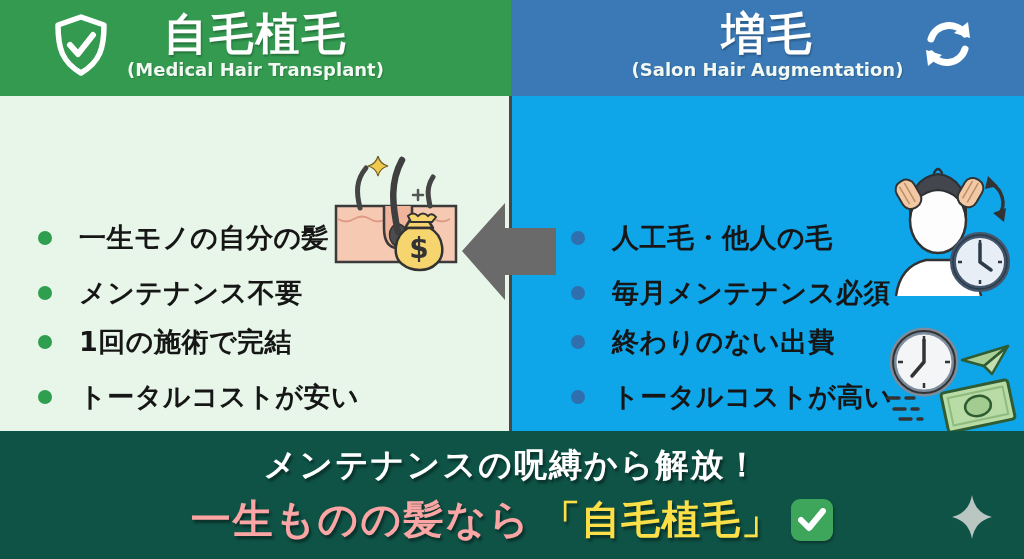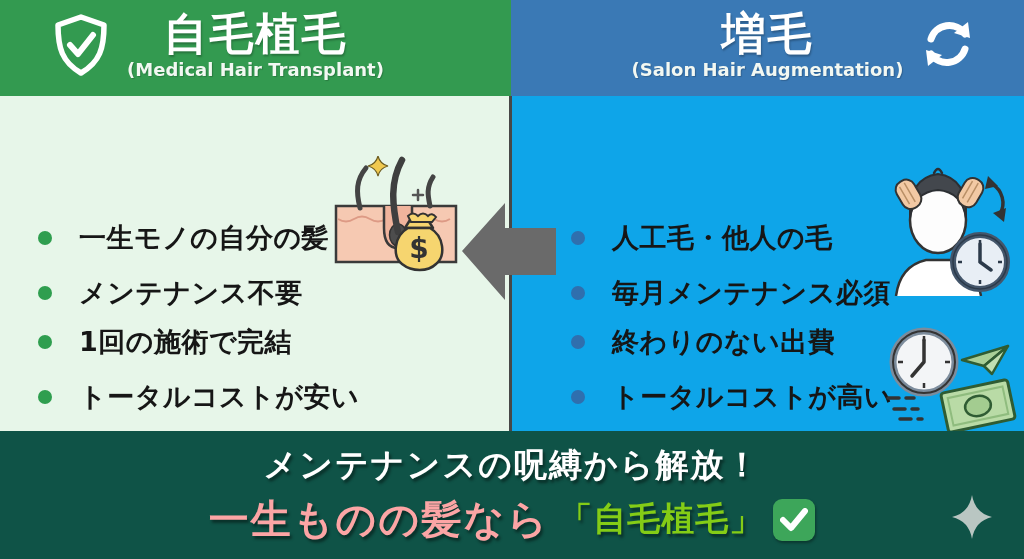--- a/index.html
+++ b/index.html
@@ -50,21 +50,21 @@
   .banner .line1{
     font-size:33px;font-weight:bold;color:#fff;letter-spacing:2px;
     text-shadow:2px 3px 3px rgba(0,0,0,.45);
   }
   .banner .line2{display:flex;align-items:center;gap:10px;}
   .banner .line2 .prefix{
     font-size:40px;font-weight:bold;color:#fca5a5;letter-spacing:2px;
     text-shadow:2px 3px 3px rgba(0,0,0,.45);
   }
   .banner .line2 .highlight{
-    font-size:33px;font-weight:bold;color:#84cc16;letter-spacing:1px;
+    font-size:39px;font-weight:bold;color:#fde047;letter-spacing:1px;
     text-shadow:2px 3px 3px rgba(0,0,0,.45);
   }
   .check-badge{
     width:42px;height:42px;border-radius:9px;background:#3da65a;
     display:flex;align-items:center;justify-content:center;box-shadow:1px 2px 3px rgba(0,0,0,.35);
   }
   .banner-sparkle{position:absolute;right:32px;top:64px;}
 </style>
 </head>
 <body>

